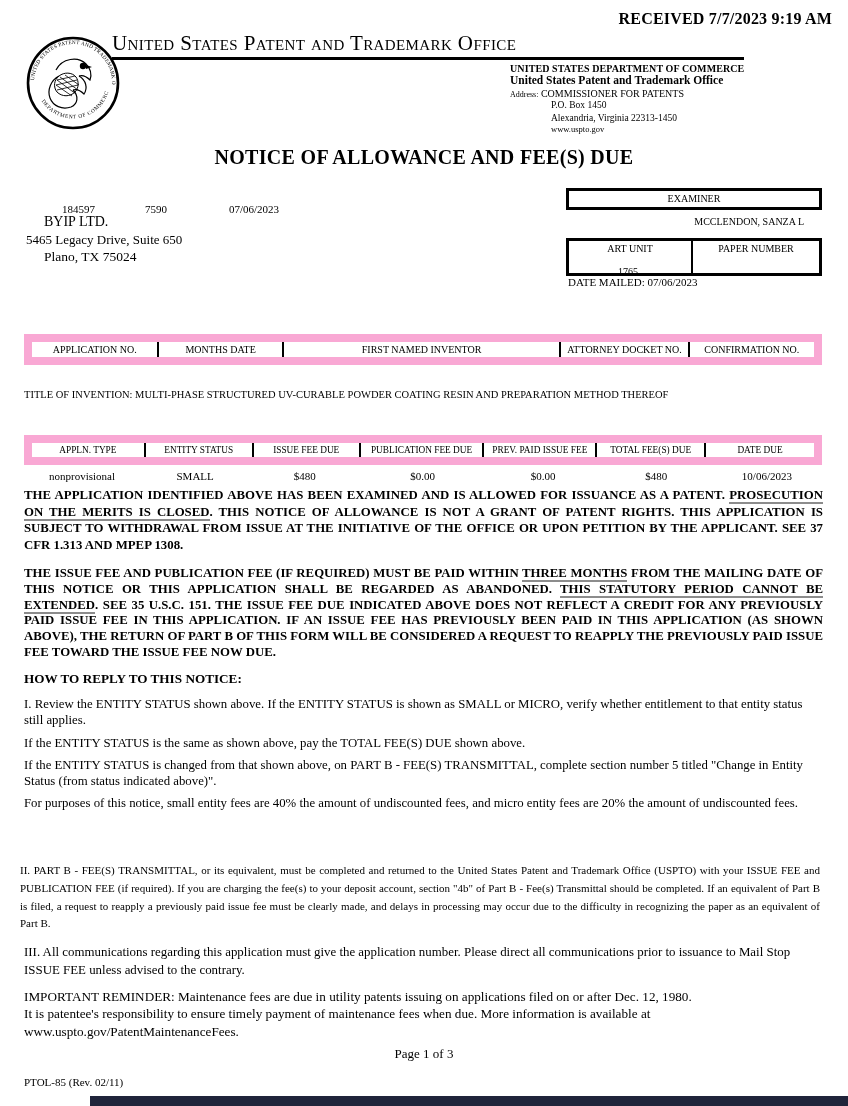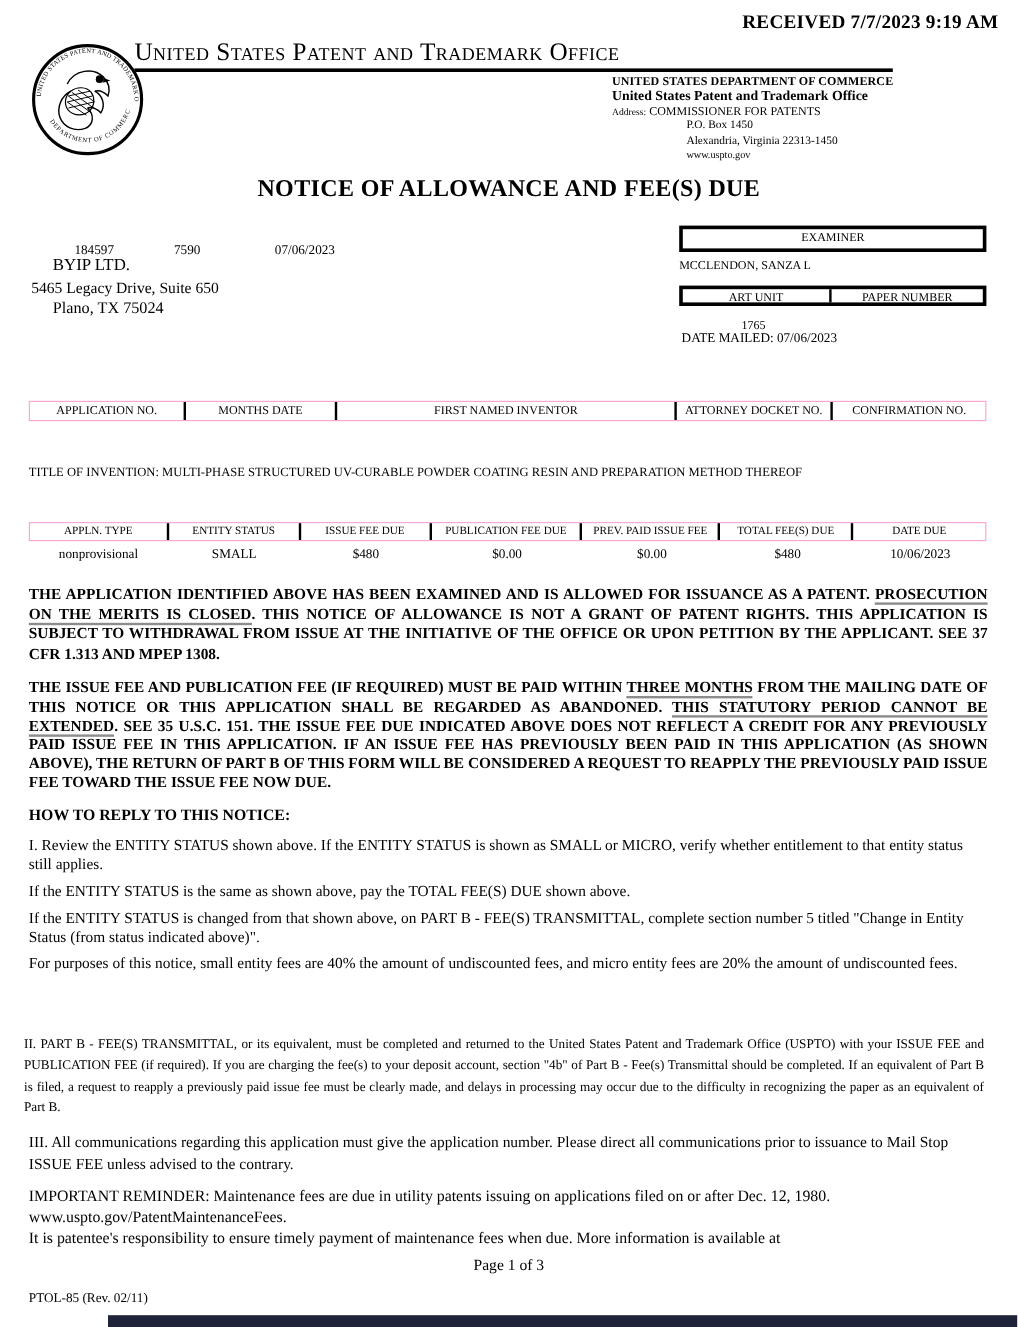--- a/index.html
+++ b/index.html
@@ -12,45 +12,45 @@
 
   #seal{left:26px;top:36px;width:94px;height:94px}
   #office-name{left:112px;top:31px;font-size:21px;font-variant:small-caps;letter-spacing:.4px}
   #header-rule{left:112px;top:57px;width:632px;height:3px;background:#000}
 
   #dept{left:510px;top:63px;width:280px}
   .dept-l1{font-weight:bold;font-size:10px;letter-spacing:.1px}
   .dept-l2{font-weight:bold;font-size:11.5px}
   .dept-addr{font-size:10px;margin-top:2px}
   .dept-addr .lbl{font-size:8px}
-  .dept-indent{margin-left:62px;font-size:9.5px;line-height:1.32}
+  .dept-indent{margin-left:41px;font-size:9.5px;line-height:1.32}
   .dept-web{font-size:8.5px}
 
   #doc-title{left:0;top:146px;width:848px;text-align:center;font-size:20px;font-weight:bold;letter-spacing:.3px}
 
   #corr-codes{left:62px;top:203px;width:260px;height:14px;font-size:11px}
   #corr-codes span{position:absolute;top:0}
   #cc-1{left:0}#cc-2{left:83px}#cc-3{left:167px}
   #corr-name{left:44px;top:214px;font-size:14px}
   #corr-a1{left:26px;top:232px;font-size:13px}
   #corr-a2{left:44px;top:249px;font-size:13.5px}
 
   #exm-box{left:566px;top:188px;width:256px;height:22px;border:3px solid #000;text-align:center;font-size:10px;line-height:16px}
-  #exm-name{left:566px;top:216px;width:256px;text-align:left;font-size:10px}
-  #au-box{left:566px;top:238px;width:256px;height:17px;border:3px solid #000;display:flex}
+  #exm-name{left:548px;top:216px;width:256px;text-align:right;font-size:10px}
+  #au-box{left:566px;top:238px;width:256px;height:38px;border:3px solid #000;display:flex}
   .au-cell{text-align:center;font-size:10px;line-height:16px}
   .au-c1{flex:0 0 124px;border-right:2px solid #000}
   .au-c2{flex:1}
   #au-value{left:566px;top:266px;width:124px;text-align:center;font-size:10px}
   #date-mailed{left:568px;top:276px;font-size:11px}
 
   .dtable{left:24px;width:798px}
   #app-table{top:334px}
   #fee-table{top:435px}
-  .t-head{display:flex;border:1px solid #f9a8d4}
+  .t-head{display:flex;border:8px solid #f9a8d4}
   .t-head .cell{text-align:center;padding:2px 1px;border-right:2px solid #000}
   .t-head .cell:last-child{border-right:none}
   #app-table .t-head .cell{font-size:10px}
   #fee-table .t-head .cell{font-size:9.3px}
   .t-vals{display:flex;margin-top:5px}
   .t-vals .cell{text-align:center;font-size:11px}
   .w1{flex:0 0 16.3%}.w2{flex:0 0 15.9%}.w3{flex:0 0 35.5%}.w4{flex:0 0 16.4%}.w5{flex:1}
   .f1{flex:0 0 14.55%}.f2{flex:0 0 13.8%}.f3{flex:0 0 13.7%}.f4{flex:0 0 15.8%}.f5{flex:0 0 14.45%}.f6{flex:0 0 13.9%}.f7{flex:1}
 
   #invention-title{left:24px;top:389px;width:802px;font-size:10.5px}
@@ -184,21 +184,21 @@
   <div class="abs item" id="item1">I. Review the ENTITY STATUS shown above. If the ENTITY STATUS is shown as SMALL or MICRO, verify whether entitlement to that entity status still applies.</div>
   <div class="abs item" id="item2">If the ENTITY STATUS is the same as shown above, pay the TOTAL FEE(S) DUE shown above.</div>
   <div class="abs item" id="item3">If the ENTITY STATUS is changed from that shown above, on PART B - FEE(S) TRANSMITTAL, complete section number 5 titled "Change in Entity Status (from status indicated above)".</div>
   <div class="abs item" id="item4">For purposes of this notice, small entity fees are 40% the amount of undiscounted fees, and micro entity fees are 20% the amount of undiscounted fees.</div>
 
   <div class="abs" id="sec2">II. PART B - FEE(S) TRANSMITTAL, or its equivalent, must be completed and returned to the United States Patent and Trademark Office (USPTO) with your ISSUE FEE and PUBLICATION FEE (if required). If you are charging the fee(s) to your deposit account, section "4b" of Part B - Fee(s) Transmittal should be completed. If an equivalent of Part B is filed, a request to reapply a previously paid issue fee must be clearly made, and delays in processing may occur due to the difficulty in recognizing the paper as an equivalent of Part B.</div>
   <div class="abs" id="sec3">III. All communications regarding this application must give the application number. Please direct all communications prior to issuance to Mail Stop ISSUE FEE unless advised to the contrary.</div>
 
   <div class="abs" id="reminder">
     <div>IMPORTANT REMINDER: Maintenance fees are due in utility patents issuing on applications filed on or after Dec. 12, 1980.</div>
+    <div>It is patentee's responsibility to ensure timely payment of maintenance fees when due. More information is available at</div>
     <div>www.uspto.gov/PatentMaintenanceFees.</div>
-    <div>It is patentee's responsibility to ensure timely payment of maintenance fees when due. More information is available at</div>
   </div>
 
   <div class="abs" id="page-num">Page 1 of 3</div>
   <div class="abs" id="form-num">PTOL-85 (Rev. 02/11)</div>
   <div class="abs" id="bottom-bar"></div>
 
 </div>
 
 </body></html>

